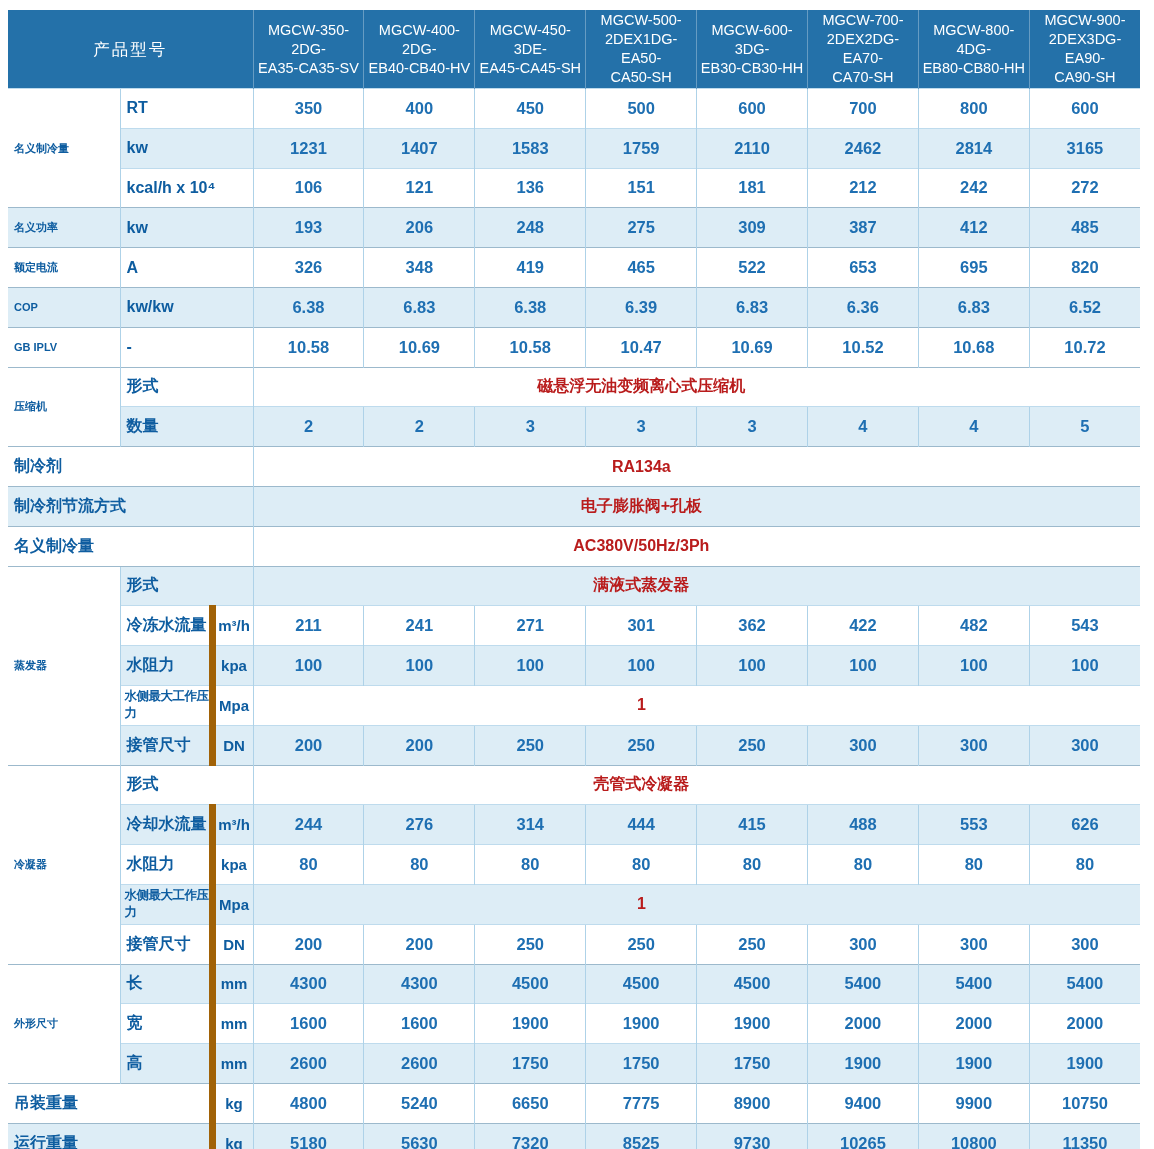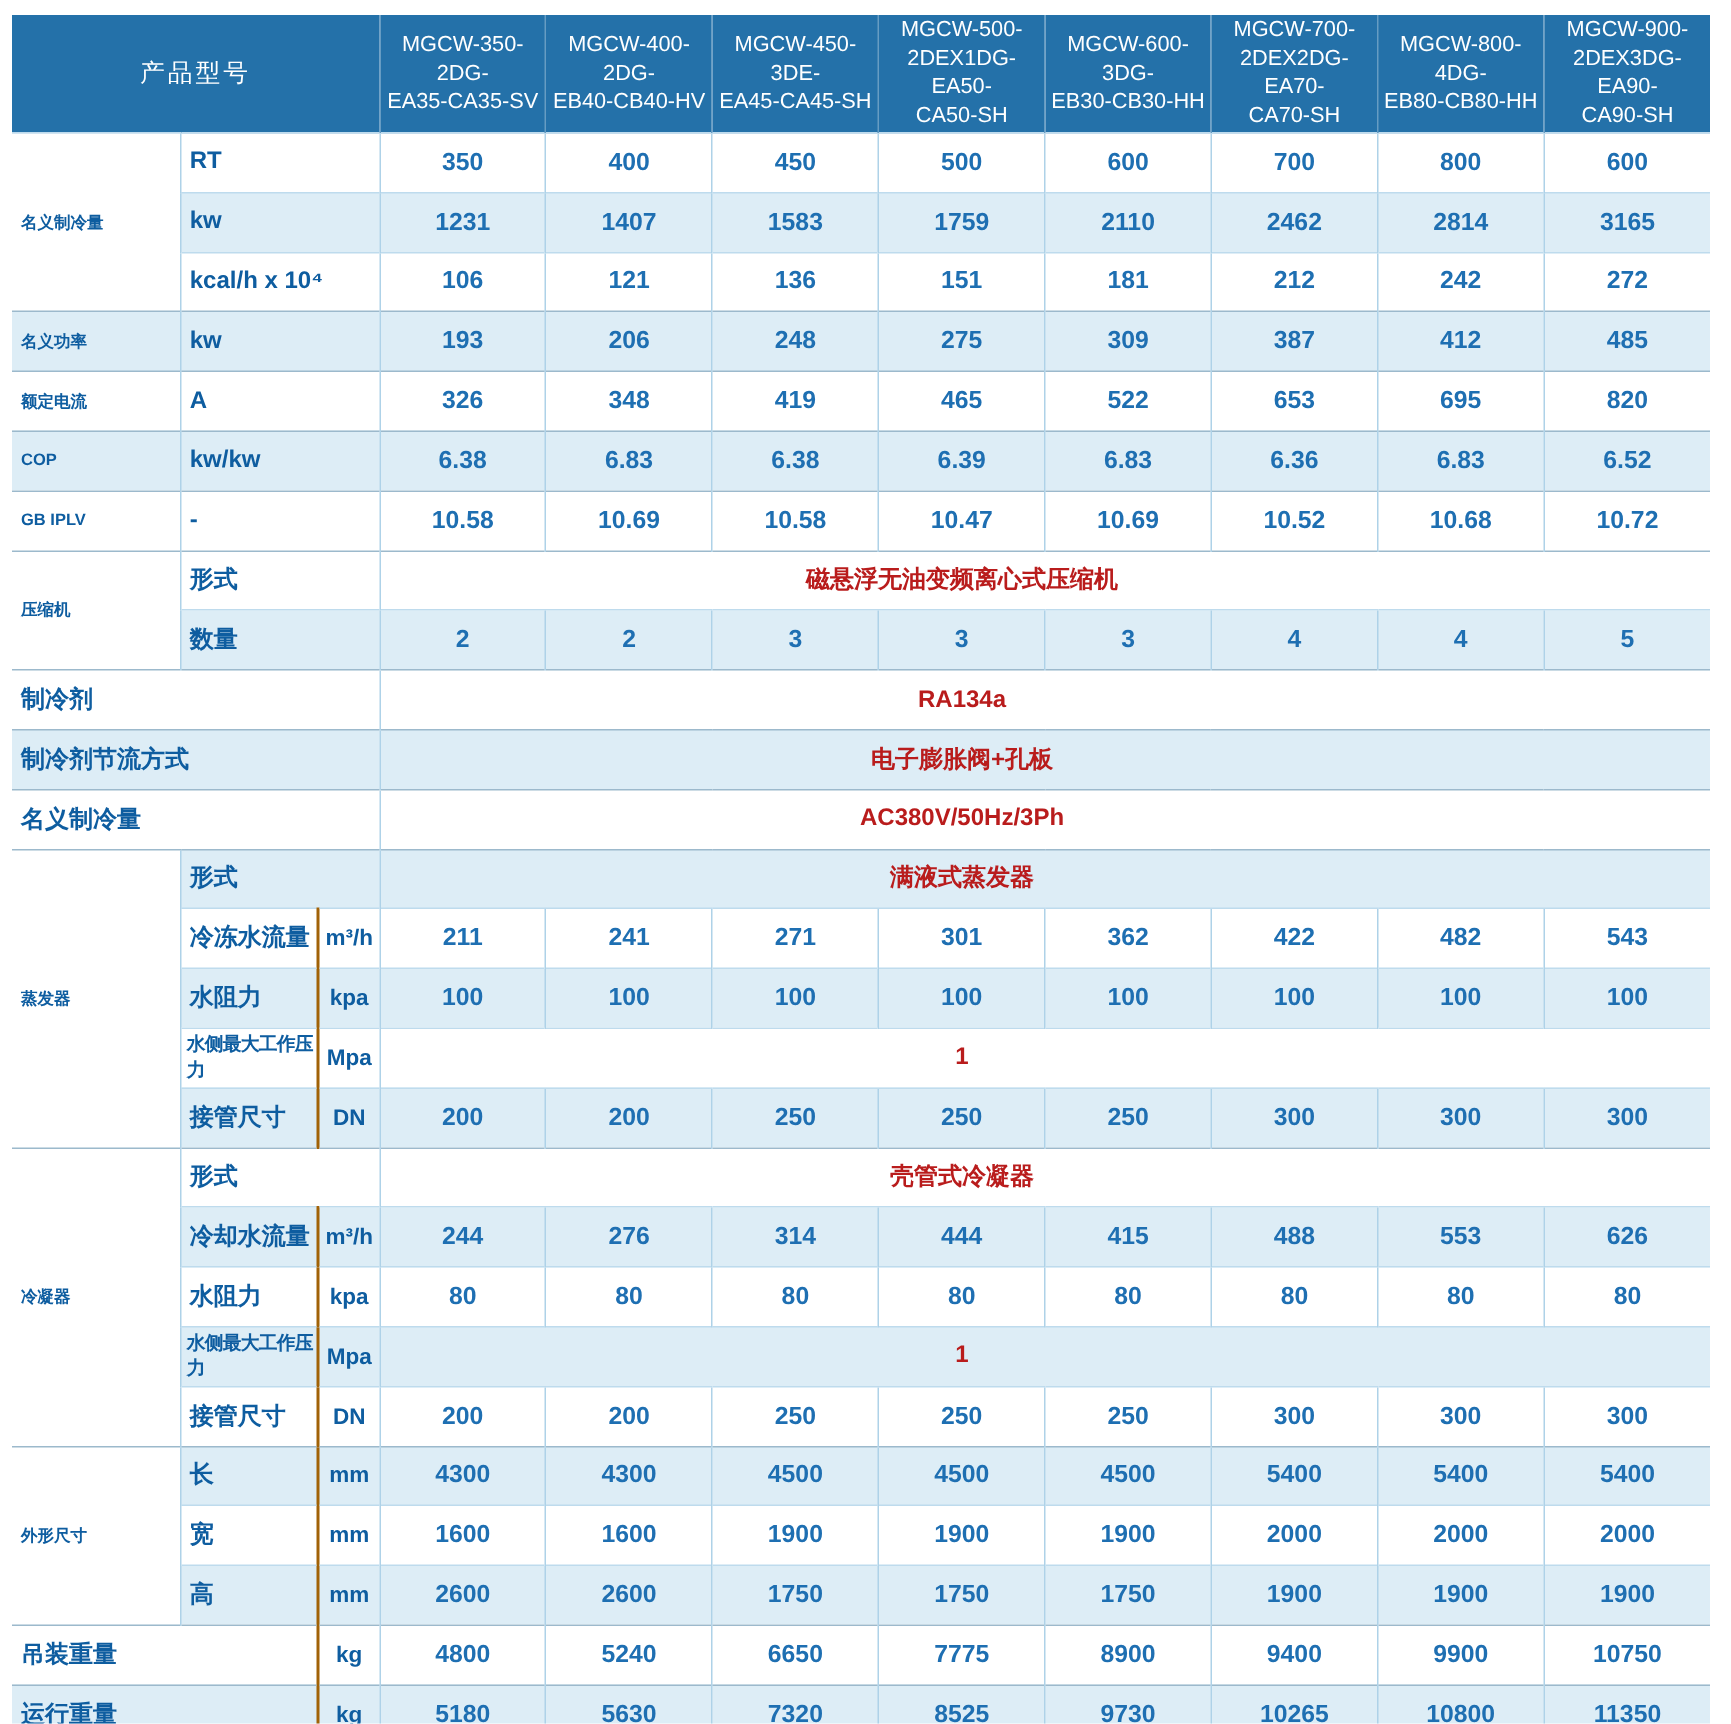--- a/index.html
+++ b/index.html
@@ -22,21 +22,21 @@
   tbody td{height:38.8px;border-top:1px solid #bedbed;vertical-align:middle;padding:0;}
   tr.rw{background:#ffffff;}
   tr.rb{background:#ddedf6;}
   tr.sep > td{border-top:1.5px solid #9cb9cc;}
   tbody tr:last-child td{border-bottom:1.5px solid #a9c6d9;}
   td.group{color:#0e5da0;font-weight:700;font-size:11px;padding-left:6px;text-align:left;}
   td.gw{background:#ffffff;}
   td.label{border-left:1px solid #aed2e8;color:#0e5da0;font-weight:700;font-size:16px;padding-left:6px;text-align:left;}
   td.label.edge{border-left:none;}
   td.label.small{font-size:12.5px;letter-spacing:-.5px;padding-left:4px;}
-  td.unit{border-left:2px solid #a16207;text-align:center;color:#0e5da0;font-weight:700;font-size:15px;padding:0 1px;}
+  td.unit{border-left:7px solid #a16207;text-align:center;color:#0e5da0;font-weight:700;font-size:15px;padding:0 1px;}
   td.val{border-left:1px solid #aed2e8;text-align:center;color:#1e6fb2;font-weight:700;font-size:16.5px;}
   td.span{border-left:1px solid #aed2e8;text-align:center;color:#b91c1c;font-weight:700;font-size:16px;padding-right:111px;}
 </style>
 </head>
 <body>
 
 <div class="wrap">
   <table>
     <colgroup>
       <col style="width:112px">

